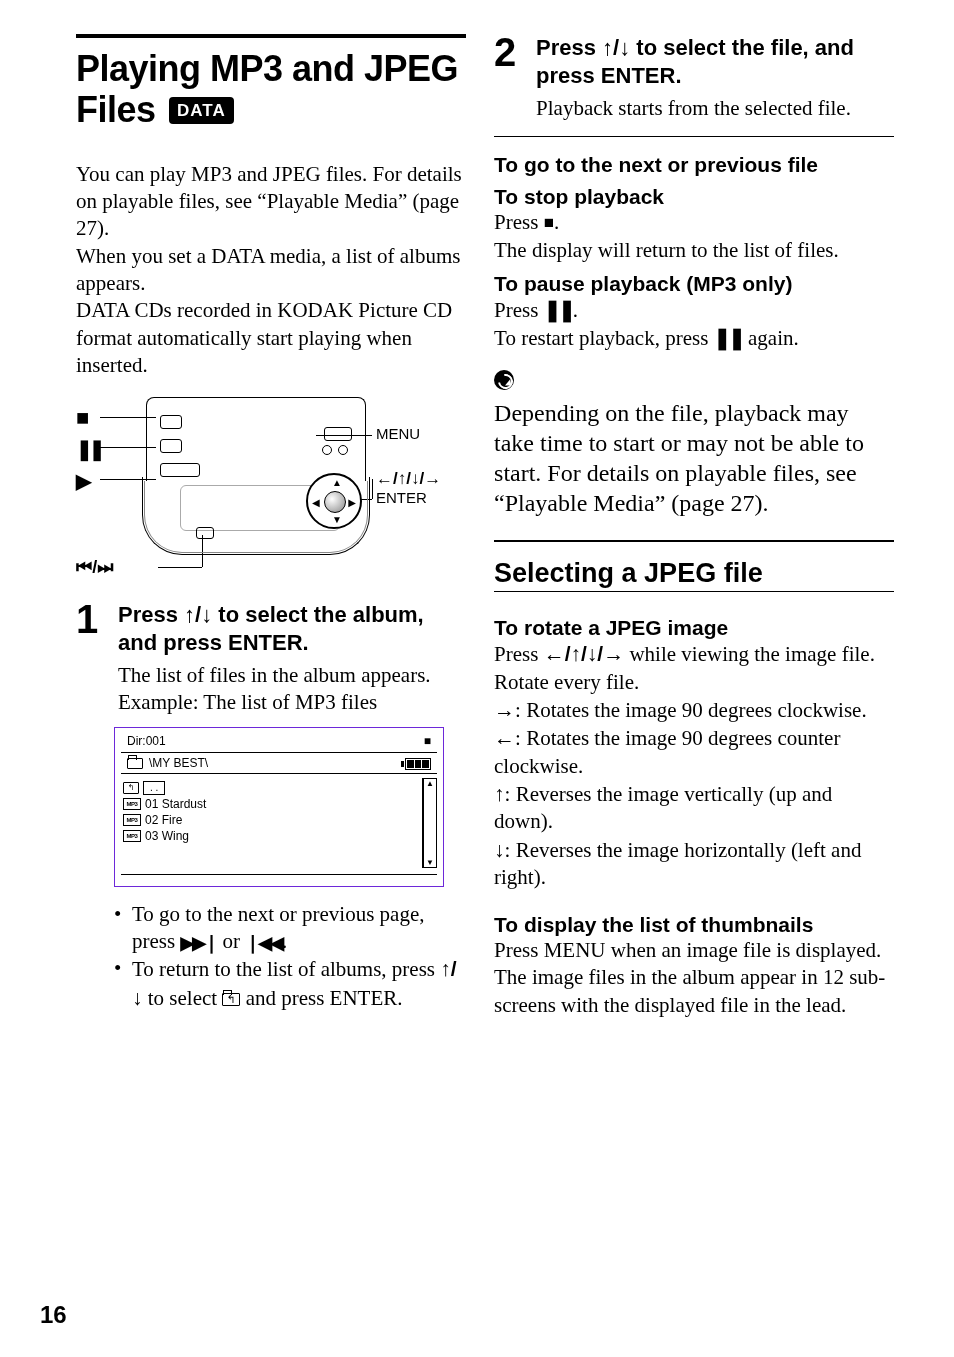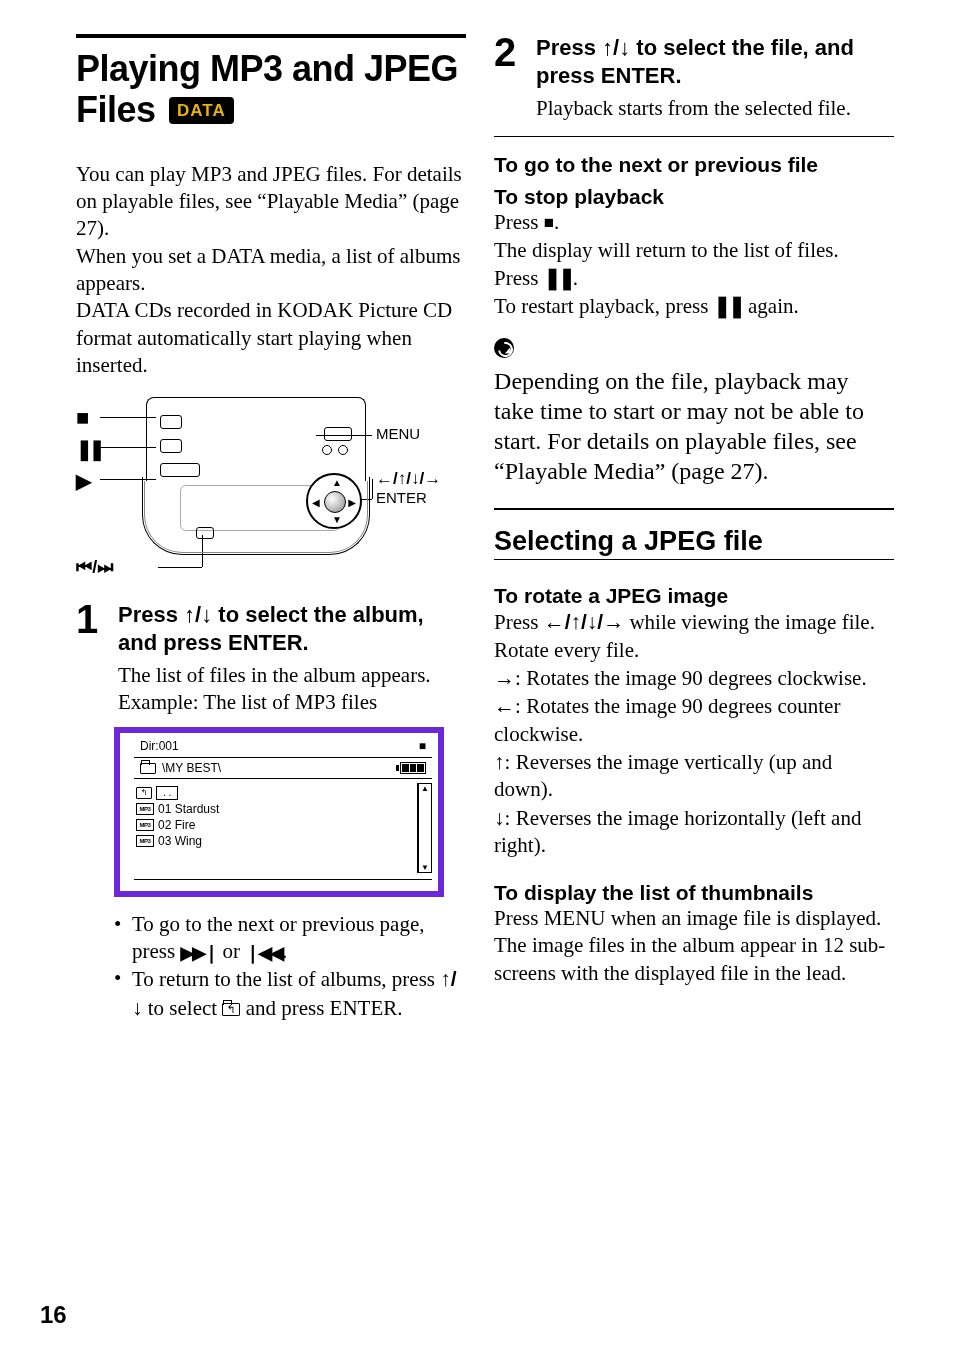--- a/index.html
+++ b/index.html
@@ -5,21 +5,21 @@
   * { box-sizing: border-box; margin: 0; padding: 0; }
   html, body { width: 954px; height: 1357px; background: #fff; font-family: "Times New Roman", Times, serif; color: #000; }
   .page { position: relative; width: 954px; height: 1357px; padding: 34px 60px 30px 76px; }
   .columns { display: flex; gap: 28px; }
   .col { width: 394px; }
   .col-right { width: 404px; }
 
   
   .title-rule { border-top: 4px solid #000; margin-bottom: 10px; }
   h1 { font-family: Arial, Helvetica, sans-serif; font-weight: 900; font-size: 36px; line-height: 1.15; letter-spacing: -0.5px; }
-  .data-badge { display: inline-flex; align-items: center; background: #000; color: #eab308; font-family: Arial, Helvetica, sans-serif; font-weight: 900; font-size: 17px; padding: 4px 8px 3px 8px; border-radius: 4px; vertical-align: 6px; margin-left: 4px; letter-spacing: 1px;}
+  .data-badge { display: inline-flex; align-items: center; background: #000; color: #ffffff; font-family: Arial, Helvetica, sans-serif; font-weight: 900; font-size: 17px; padding: 4px 8px 3px 8px; border-radius: 4px; vertical-align: 6px; margin-left: 4px; letter-spacing: 1px;}
   .intro { font-size: 21px; line-height: 1.3; margin-top: 30px; }
 
   
   .remote-wrap { margin: 18px 0 24px 0; position: relative; height: 180px; }
   .remote-body { position: absolute; left: 70px; top: 0; width: 220px; height: 160px; }
   .remote-top { position:absolute; top:0; left:0; width:220px; height:12px; border:1px solid #000; border-bottom:none; border-radius: 8px 8px 0 0; }
   .remote-mid { position:absolute; top:12px; left:0; width:220px; height:72px; border-left:1px solid #000; border-right:1px solid #000; }
   .remote-low { position:absolute; top:80px; left:-4px; width:228px; height:78px; border:1px solid #000; border-radius: 0 0 40px 40px; border-top:none;}
   .remote-low-inner { position:absolute; top:84px; left:-2px; width:224px; height:72px; border:1px solid #888; border-radius: 0 0 38px 38px; border-top:none;}
   .remote-pad { position:absolute; top:88px; left:34px; width:160px; height:46px; border:1px solid #aaa; border-radius:6px;}
@@ -47,23 +47,23 @@
 
   
   .step { display:flex; margin-bottom: 8px; }
   .step-num { font-family: Arial, Helvetica, sans-serif; font-weight: 900; font-size: 40px; line-height: 0.9; width: 42px; flex-shrink:0; }
   .step-body { flex:1; }
   .step-title { font-family: Arial, Helvetica, sans-serif; font-weight: 800; font-size: 22px; line-height: 1.25; font-stretch: condensed; }
   .sym { font-family: Arial, Helvetica, sans-serif; font-weight: bold; }
   .step-text { font-size: 21px; line-height: 1.3; margin-top: 6px; }
 
   
-  .screen { margin: 10px 0 14px 38px; width: 330px; border:6px solid #6d28d9; font-family: Arial, Helvetica, sans-serif; font-size:12px;padding-left:8px; }
+  .screen { margin: 10px 0 14px 38px; width: 330px; border:1px solid #6d28d9; font-family: Arial, Helvetica, sans-serif; font-size:12px; }
   .screen-top { display:flex; justify-content:space-between; padding:4px 12px 0 12px; height:22px; align-items:center;}
-  .screen-mid { margin:2px 6px; border-top:1px solid #000; border-bottom:1px solid #000; padding:3px 6px; display:flex; justify-content:space-between; align-items:center;}
+  .screen-mid { margin:2px 6px; border-top:1px solid #000; border-bottom:1px solid #000; padding:3px 6px; display:flex; justify-content:space-between; align-items:flex-end;}
   .folder-icon{ display:inline-block; width:16px; height:11px; border:1px solid #000; border-radius:1px; position:relative; vertical-align:middle; margin-right:6px;}
   .folder-icon::before{content:"";position:absolute;top:-4px;left:0;width:7px;height:4px;border:1px solid #000;border-bottom:none;border-radius:1px 1px 0 0;}
   .batt{display:inline-flex;align-items:center;}
   .batt-body{width:26px;height:12px;border:1px solid #000;display:flex;padding:1px;gap:1px;}
   .batt-cell{flex:1;background:#000;}
   .batt-tip{width:3px;height:6px;background:#000;margin-right:1px;}
   .screen-list { display:flex; margin:4px 6px 6px 6px; }
   .list-col { flex:1; border-right:1px solid #000; padding:2px 4px 24px 2px; min-height:86px;}
   .scroll-col { width:14px; border:1px solid #000; border-left:1px solid #000; display:flex; flex-direction:column; justify-content:space-between; align-items:center; font-size:8px;}
   .file-row { display:flex; align-items:center; gap:4px; padding:1px 0;}
@@ -240,20 +240,21 @@
       <hr class="hr-thin">
 
       <div class="h3">To go to the next or previous file</div>
 
       <div class="h3">To stop playback</div>
       <div class="body">
         <span>Press </span><span class="glyph stop-g">■</span><span>.</span><br>
         <span>The display will return to the list of files.</span>
       </div>
 
+      <div class="h3">To pause playback (MP3 only)</div>
       <div class="body">
         <span>Press </span><span class="glyph pause-g">❚❚</span><span>.</span><br>
         <span>To restart playback, press </span><span class="glyph pause-g">❚❚</span><span> again.</span>
       </div>
 
       <div class="note-icon"></div>
       <div class="note-text">Depending on the file, playback may take time to start or may not be able to start. For details on playable files, see “Playable Media” (page 27).</div>
 
       <div class="sec-rule"></div>
       <div class="h2">Selecting a JPEG file</div>

